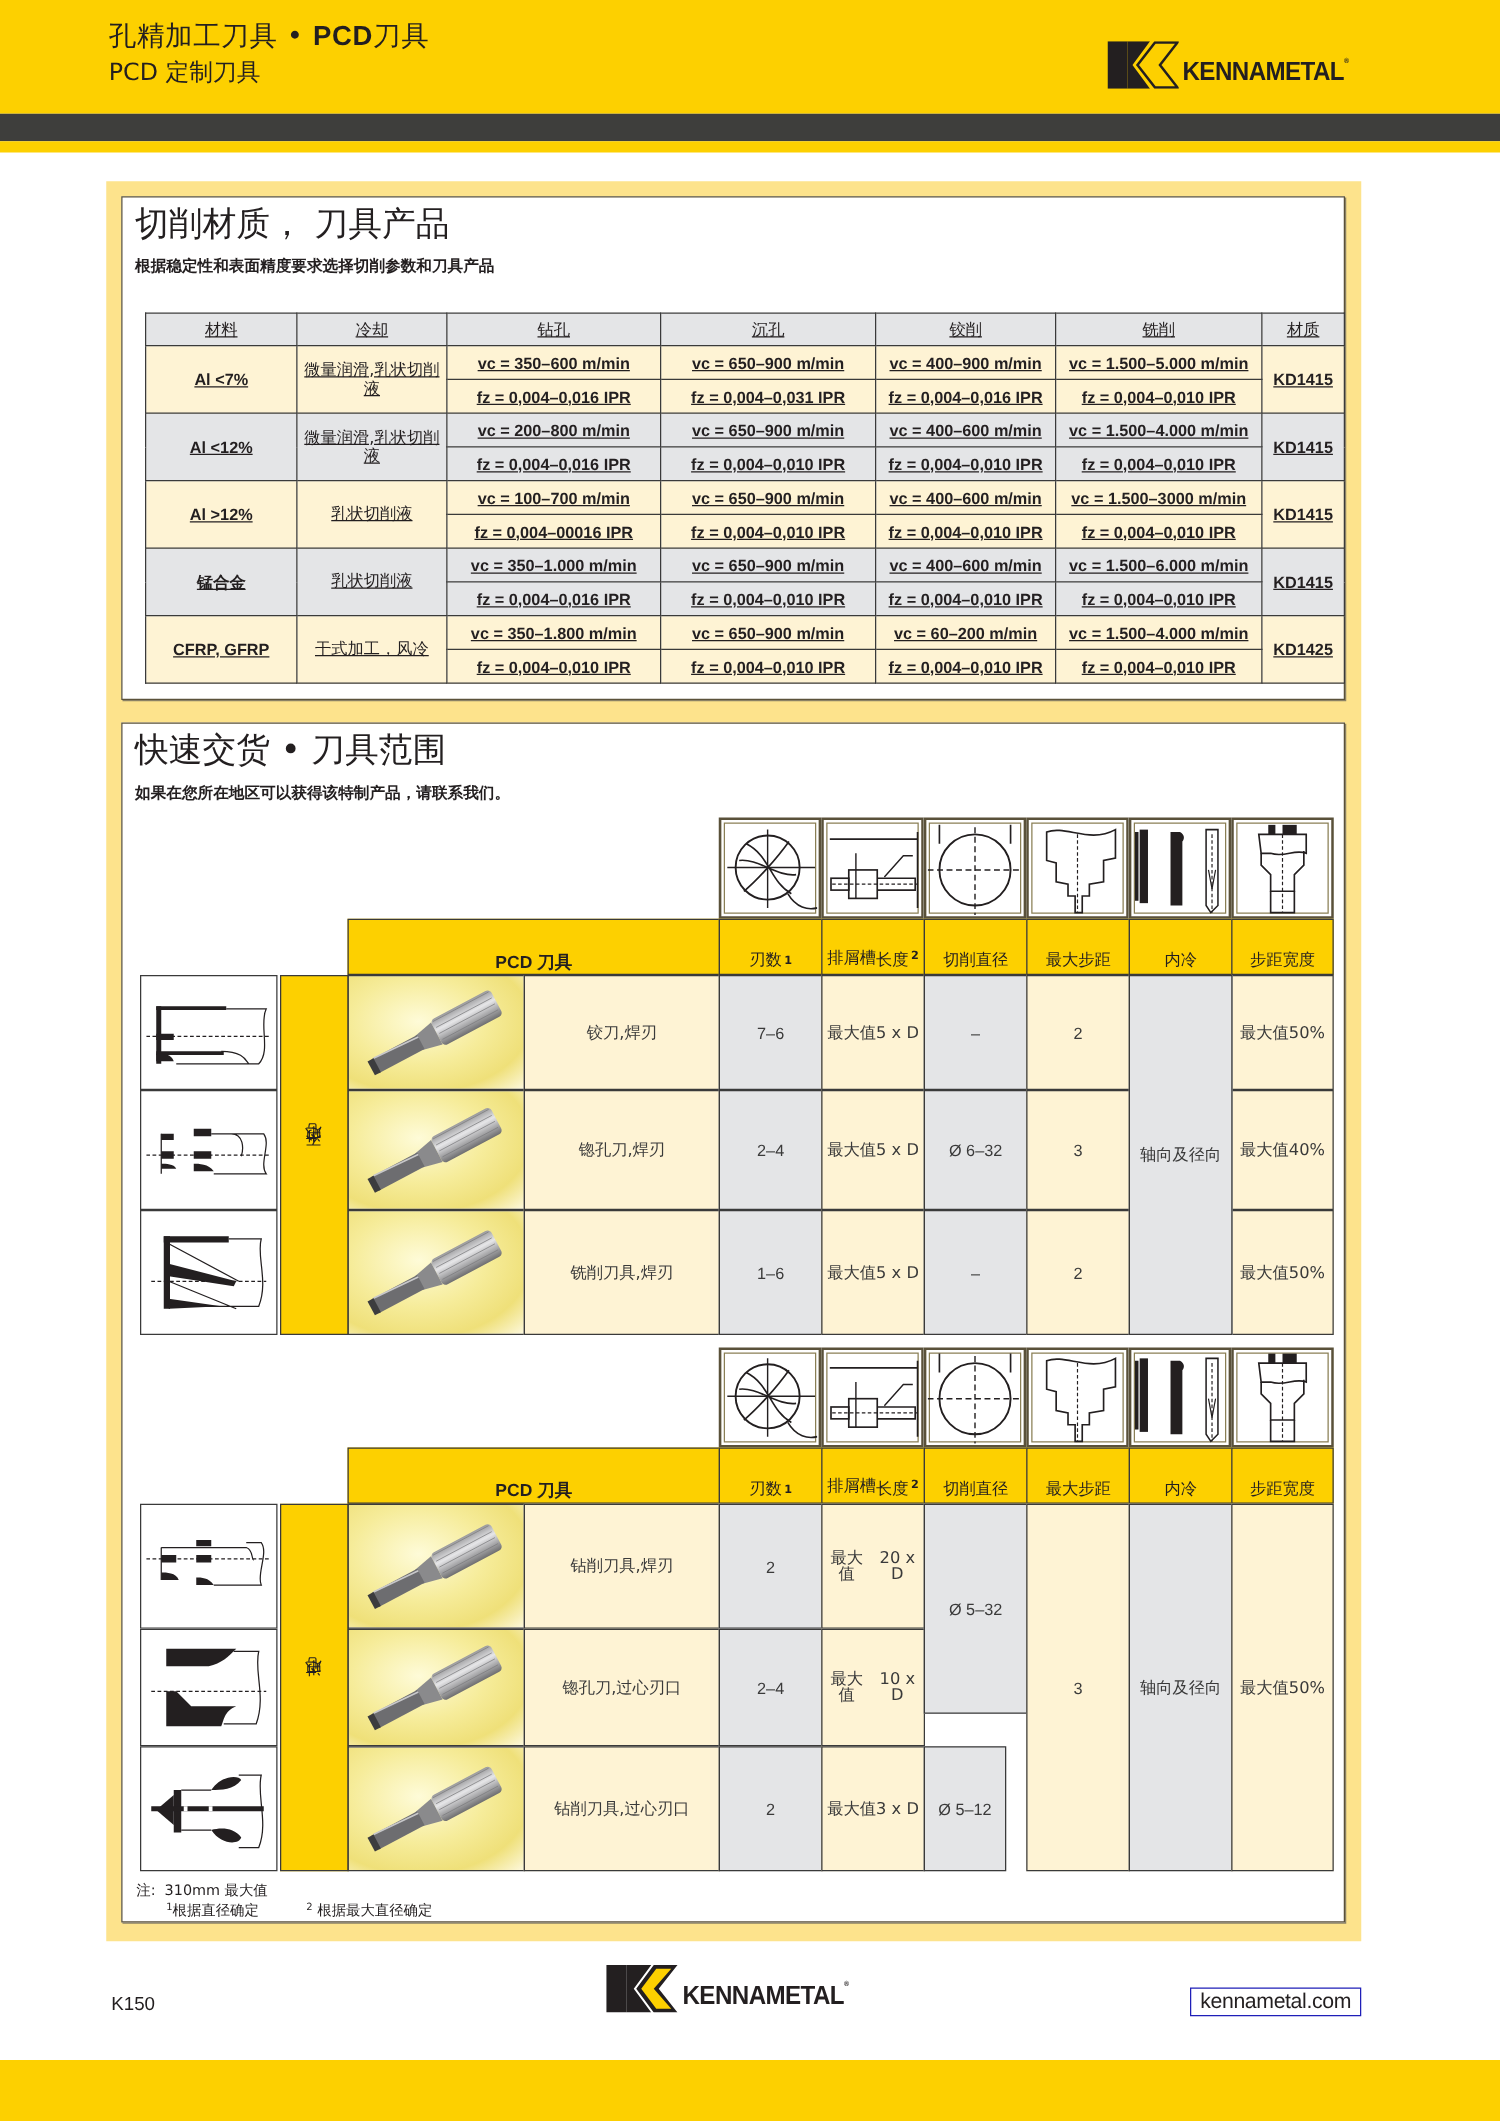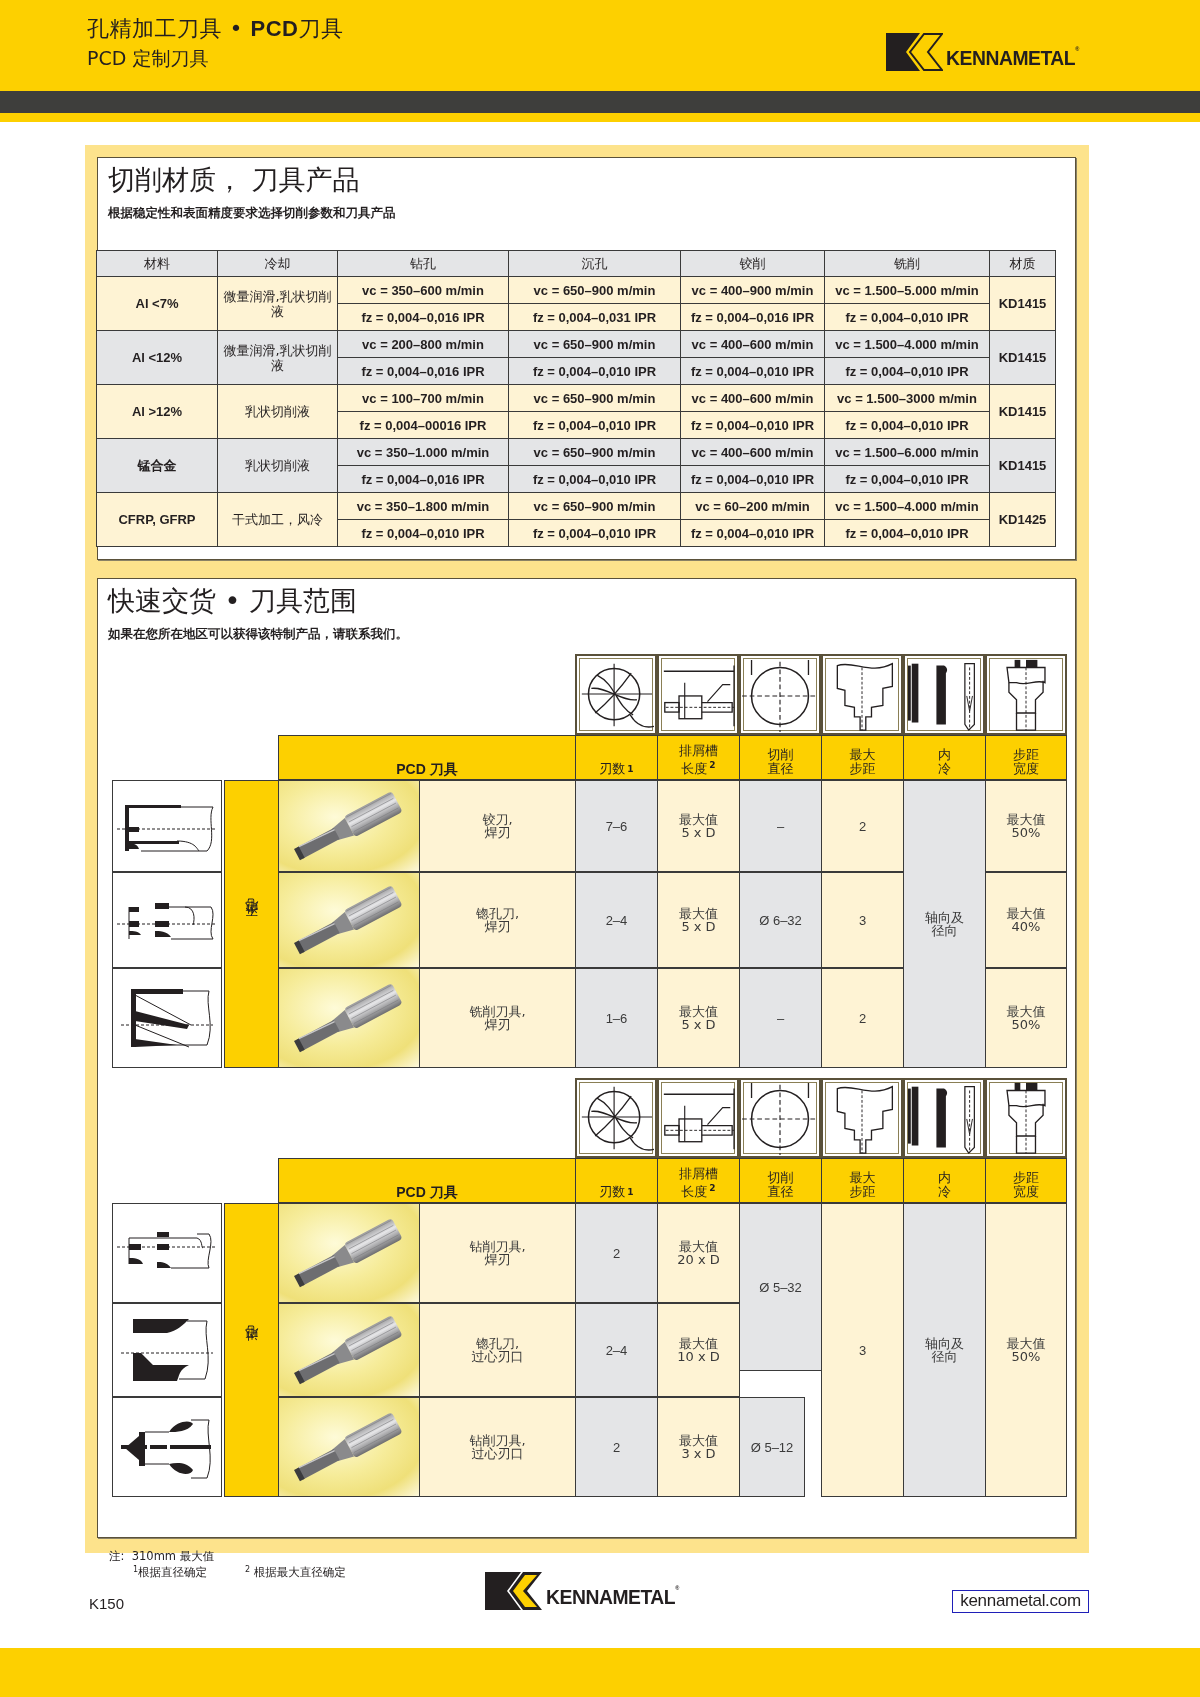--- a/index.html
+++ b/index.html
@@ -14,43 +14,43 @@
   .hdr-sub { left: 87px; top: 46px; font-size: 19px; line-height: 24px; color: #231f20; }
   .logo { display: flex; align-items: center; }
   .logo-text { font-family: "Liberation Sans", sans-serif; font-weight: bold; font-size: 21px; letter-spacing: -0.5px; color: #231f20; margin-left: 3px; transform: scaleX(0.92); transform-origin: left; }
   .logo-reg { font-size: 6px; vertical-align: top; }
   
   .frame { left: 85px; top: 145px; width: 1004px; height: 1408px; background: #fde38c; }
   .panel { background: #ffffff; border: 1px solid #5a513a; box-shadow: 1px 1px 0 #8b8265; }
   .p-title { font-size: 27px; line-height: 32px; color: #231f20; }
   .p-sub { font-size: 12.5px; line-height: 16px; color: #231f20; font-weight: bold; }
   
-  table.t1 { border-collapse: collapse; position: absolute; left: 96px; top: 250px; width: 959px; table-layout: fixed; font-family: "Liberation Sans", sans-serif; }
+  table.t1 { border-collapse: collapse; position: absolute; left: 116px; top: 250px; width: 959px; table-layout: fixed; font-family: "Liberation Sans", sans-serif; text-decoration: underline; }
   .t1 th { background: #e4e5e7; font-weight: normal; font-size: 13px; height: 26px; border: 1px solid #3a3a3a; color: #231f20; font-family: "DejaVu Sans", sans-serif; }
   .t1 td { border: 1px solid #3a3a3a; height: 27px; text-align: center; font-size: 13px; font-weight: bold; color: #231f20; white-space: nowrap; }
   .t1 td.cool { font-weight: normal; font-size: 13px; white-space: normal; line-height: 15px; font-family: "DejaVu Sans", sans-serif; }
   .t1 tr.y td { background: #fef3d4; }
   .t1 tr.g td { background: #e4e5e7; }
   
   .grid { position: absolute; }
   .cell { position: absolute; border: 1px solid #3a3a3a; display: flex; align-items: center; justify-content: center; text-align: center; font-size: 13px; line-height: 13px; color: #3a3a3a; font-family: "Liberation Sans", sans-serif; }
   .c-yellow { background: #fef3d4; }
   .c-gray { background: #e4e5e7; }
   .c-head { background: #fdd000; font-size: 13px; line-height: 14px; color: #231f20; font-family: "DejaVu Sans", sans-serif; align-items: flex-end; padding-bottom: 3px; }
   .c-head sup { font-size: 9px; font-weight: bold; vertical-align: 5px; margin-left: 2px; }
   .c-icon { background: #ffffff; border: 2px solid #5a513a; box-shadow: inset 0 0 0 2px #fff, inset 0 0 0 3px #8a7f55; }
   .c-pcd { background: #fdd000; font-weight: bold; font-size: 14px; color: #231f20; align-items: flex-end; padding-bottom: 3px; font-family: "Liberation Sans", sans-serif; }
   .c-side { background: #fdd000; font-size: 13px; color: #231f20; font-family: "DejaVu Sans", sans-serif; }
   .c-side span { writing-mode: vertical-rl; transform: rotate(180deg); letter-spacing: 1px; }
   .c-img { background: radial-gradient(ellipse at 40% 40%, #fefbd8 0%, #f6ec9a 45%, #efe079 75%, #fdf8dc 100%); }
   .c-diag { background: #ffffff; }
   .c-name { background: #fef3d4; font-family: "DejaVu Sans", sans-serif; font-size: 13px; line-height: 13px; color: #3a3a3a; }
-  .two { display: flex; flex-direction: column; align-items: center; }
+  .two { display: flex; align-items: center; }
   .cj { font-family: "DejaVu Sans", sans-serif; font-size: 13px; line-height: 13px; }
-  .note { font-size: 11.5px; line-height: 14px; color: #231f20; font-family: "DejaVu Sans", sans-serif; margin-top: 44px; }
+  .note { font-size: 11.5px; line-height: 14px; color: #231f20; font-family: "DejaVu Sans", sans-serif; }
   .note sup { font-size: 8px; vertical-align: 4px; }
   
   .pgnum { left: 89px; top: 1595px; font-size: 15px; color: #231f20; font-family: "Liberation Sans", sans-serif; }
   .site { left: 952px; top: 1590px; width: 137px; height: 23px; border: 1.5px solid #1f1fb8; font-size: 17px; line-height: 20px; color: #231f20; font-family: "Liberation Sans", sans-serif; text-align: center; letter-spacing: -0.3px; }
   .bottom-bar { left: 0; top: 1648px; width: 1200px; height: 49px; background: #fdd000; }
 </style>
 </head>
 <body>
 
 <div class="abs hdr-yellow"></div>

